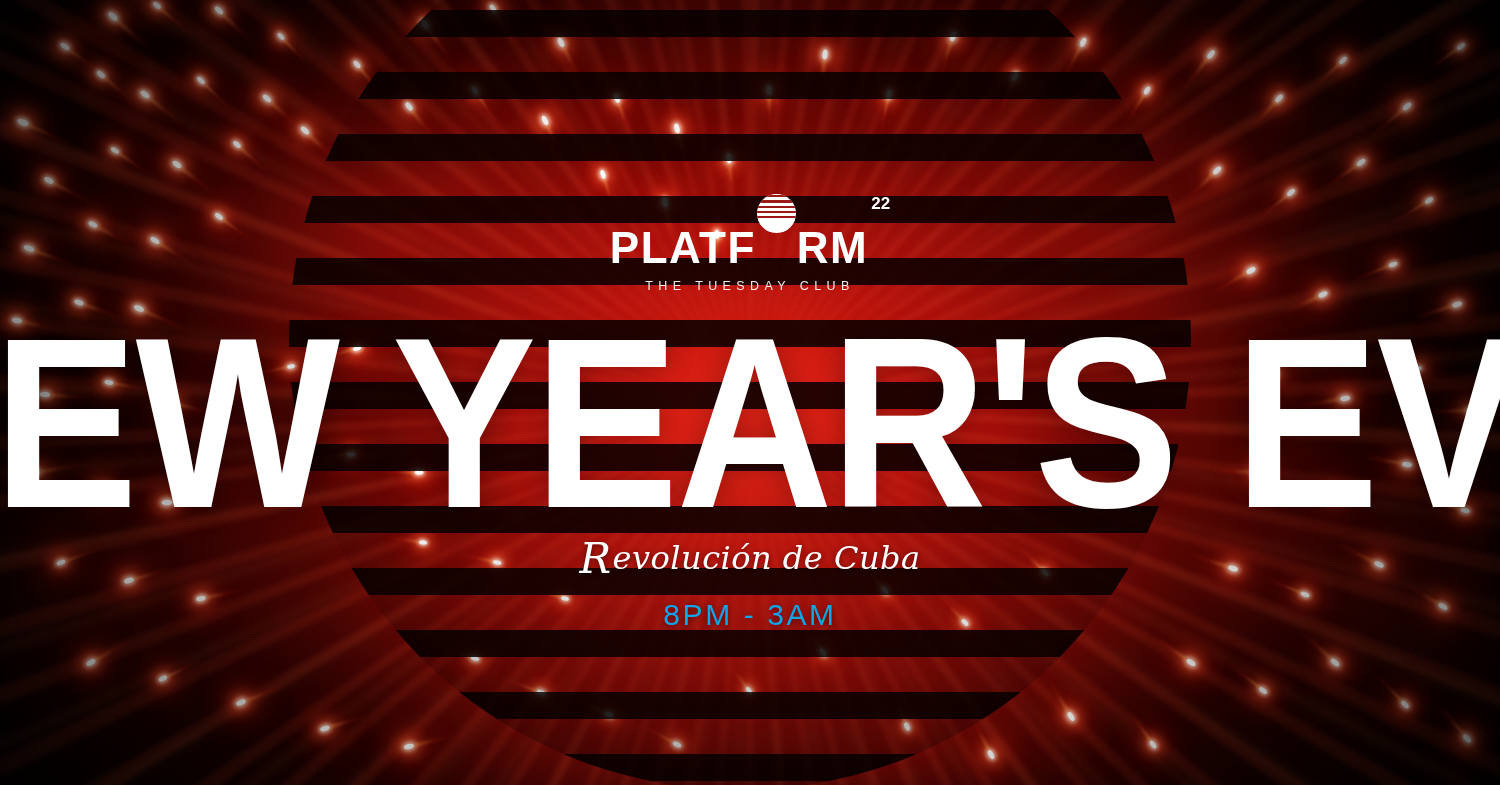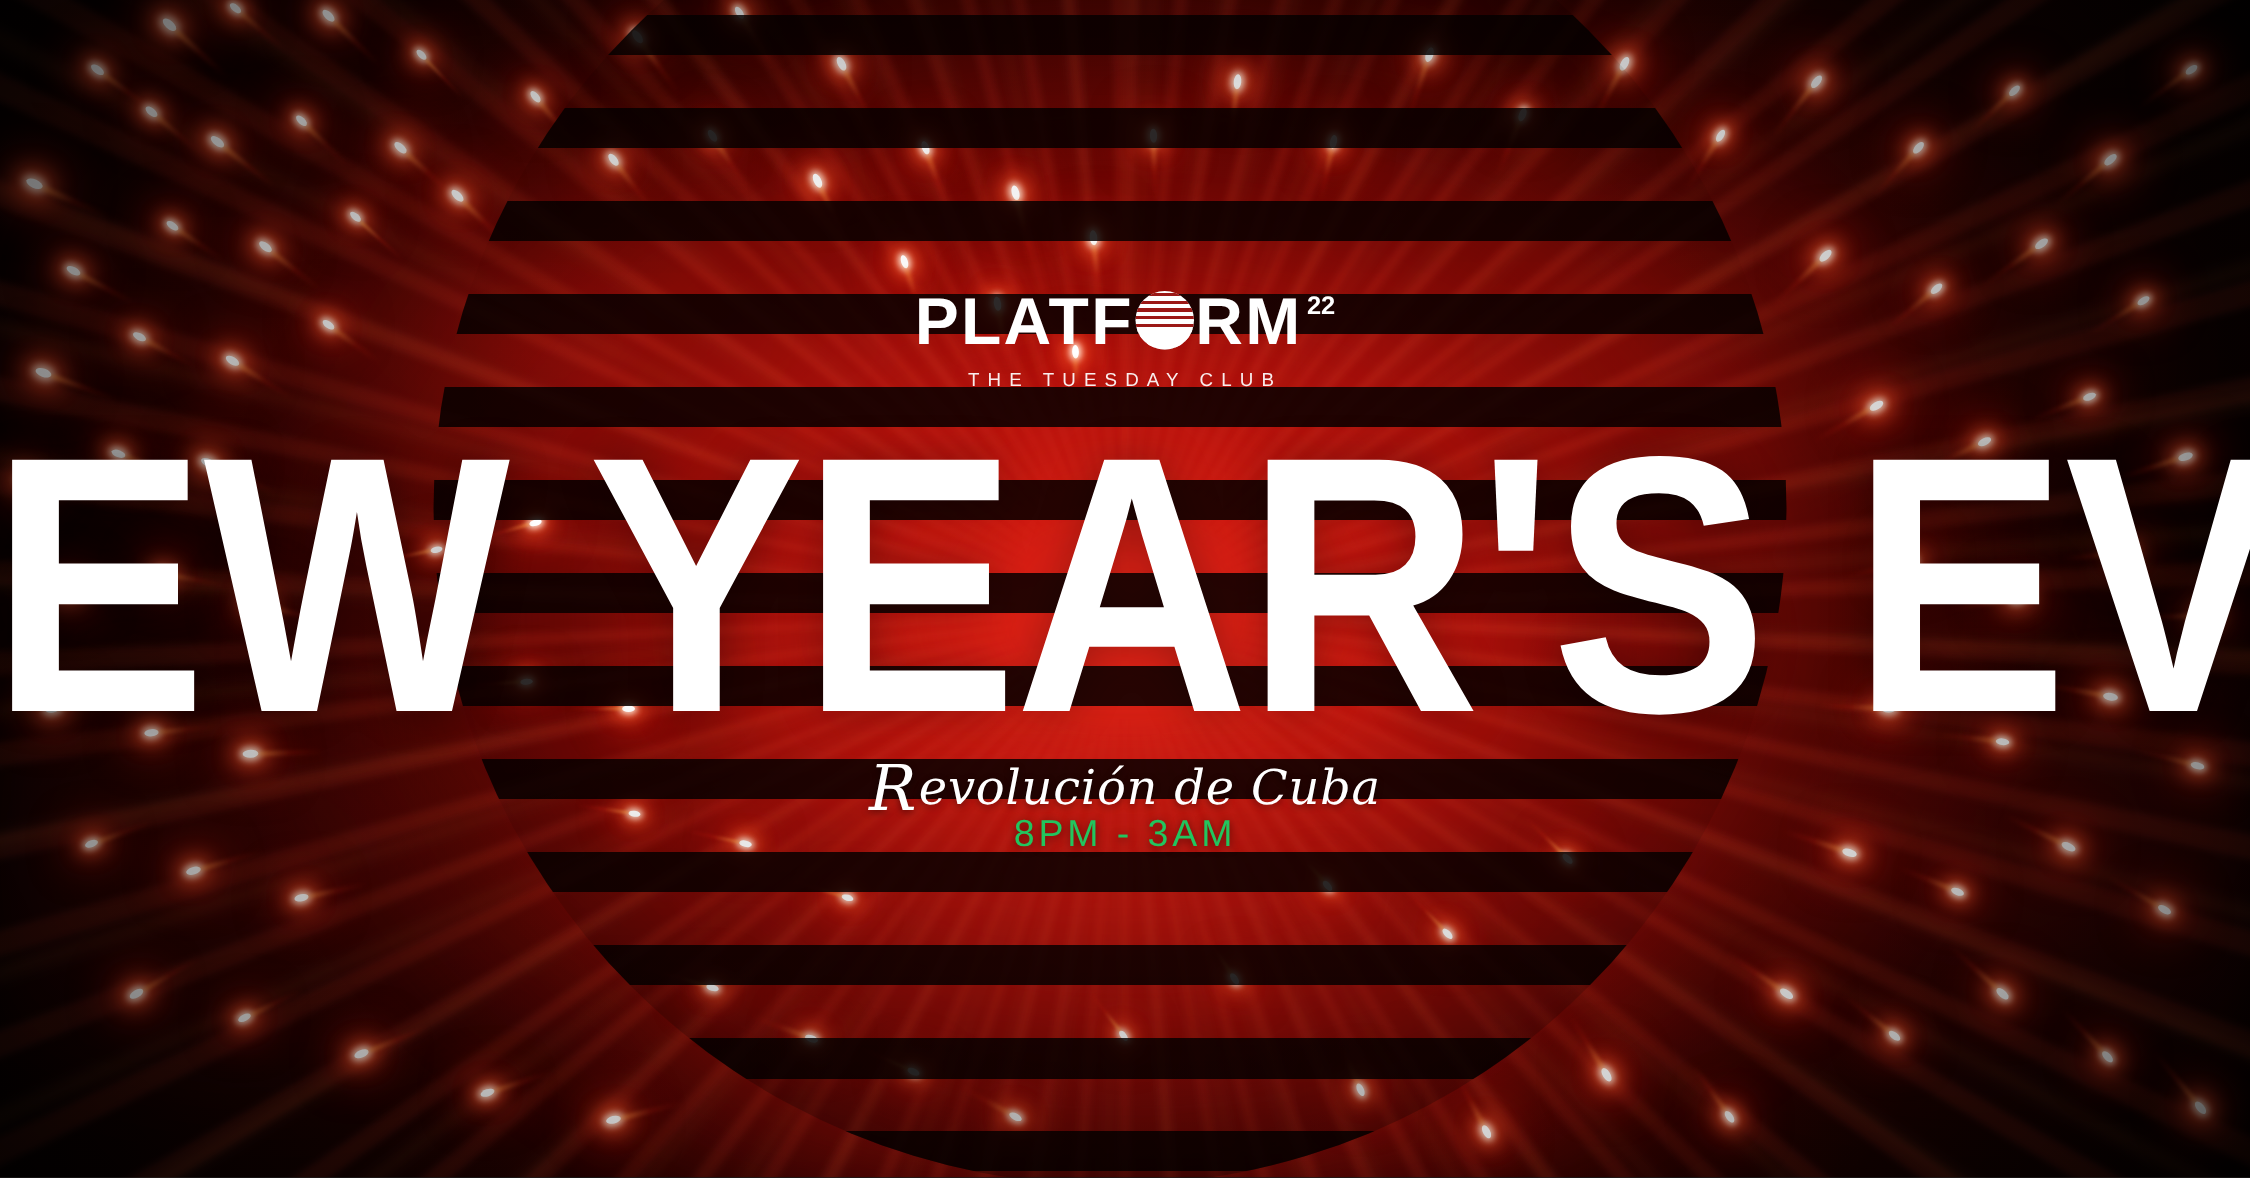--- a/index.html
+++ b/index.html
@@ -136,21 +136,21 @@
     position:relative;
     display:inline-flex;
     align-items:flex-start;
     color:#fff;
     font-weight:700;
     font-size:44px;
     line-height:1;
     letter-spacing:1.5px;
     font-family:"Liberation Sans", sans-serif;
   }
-  .logo-part { display:inline-block; }
+  .logo-part { display:inline-block;margin-top:33px; }
   .logo-sphere-o {
     position:relative;
     display:inline-block;
     width:39px; height:39px;
     margin:1px 1px 0 1px;
     border-radius:50%;
     background:#fff;
     overflow:hidden;
     flex:0 0 auto;
   }
@@ -228,23 +228,23 @@
   .event-date {
     margin-top:30px;
     color:#fff;
     font-size:28px;
     font-weight:700;
     letter-spacing:2.3px;
     white-space:nowrap;
     text-shadow:0 1px 6px rgba(0,0,0,0.5);
   }
   .event-time {
-    margin-top:1px;
-    color:#22c55e;
-    font-size:25px;
+    margin-top:24px;
+    color:#0ea5e9;
+    font-size:30px;
     font-weight:400;
     letter-spacing:2.6px;
     white-space:nowrap;
     text-shadow:0 1px 6px rgba(0,0,0,0.5);
   }
 </style>
 </head>
 <body>
 
 <div class="poster">

